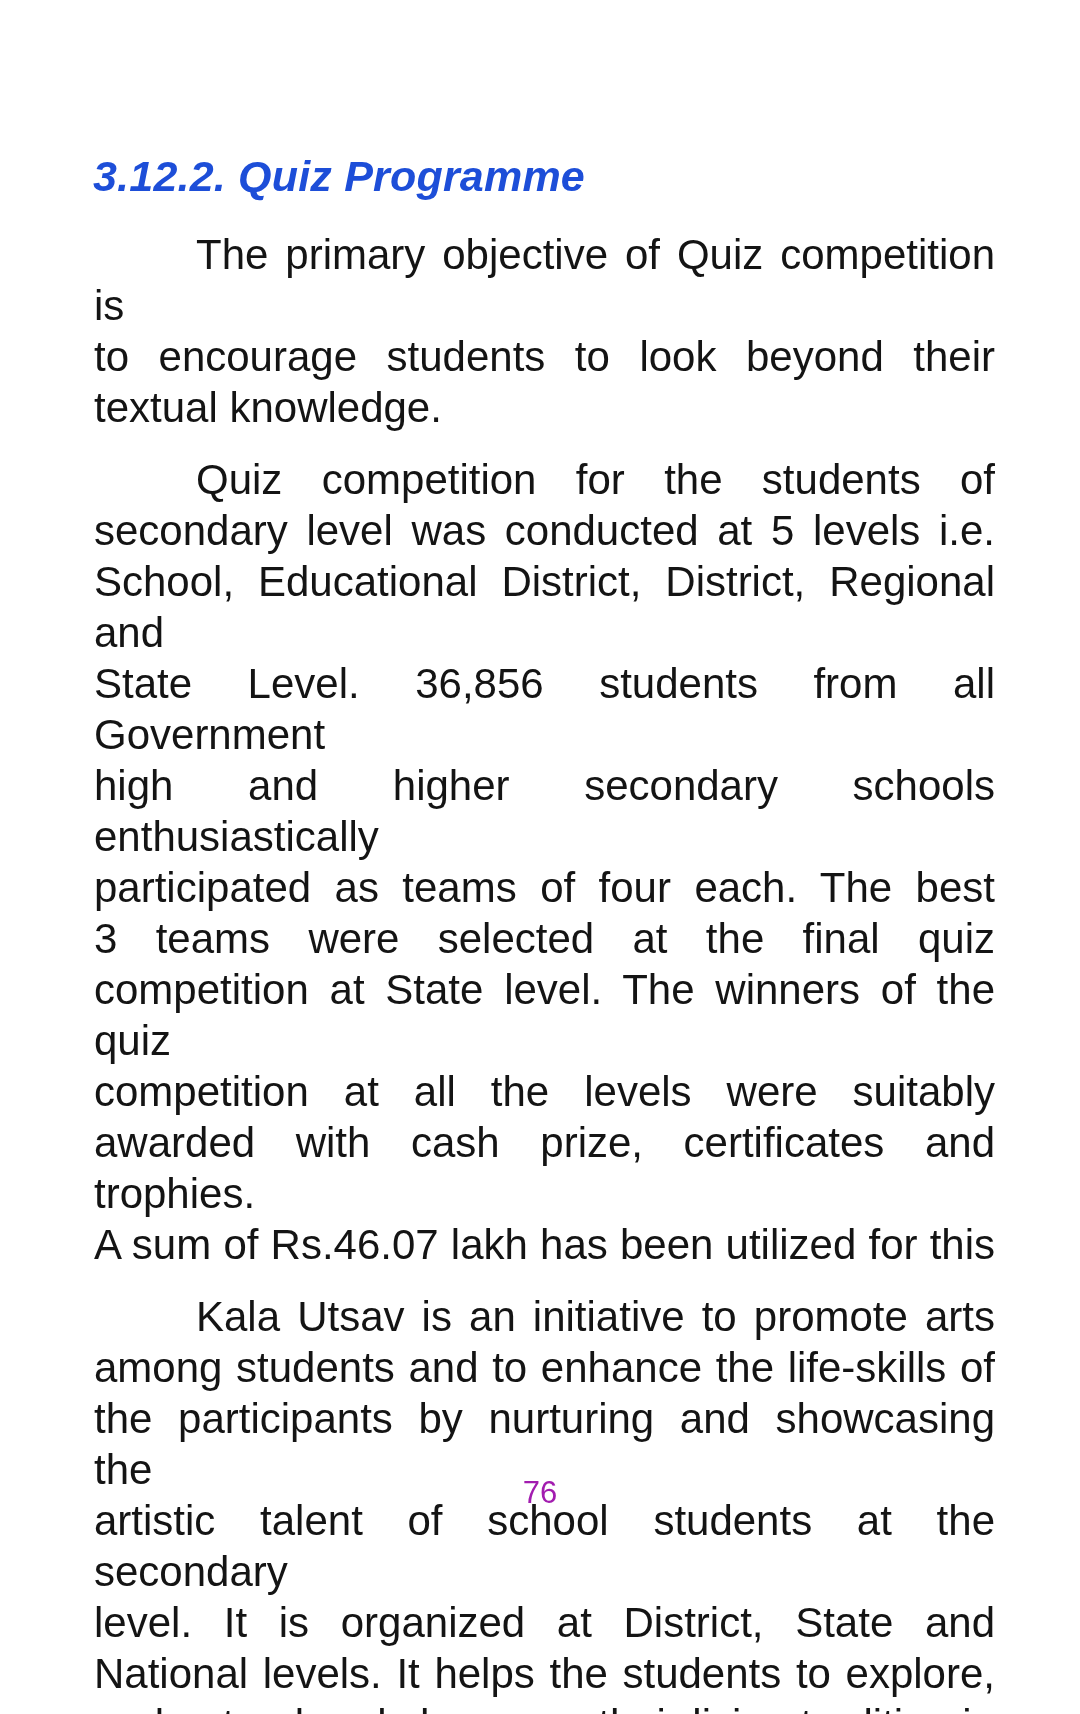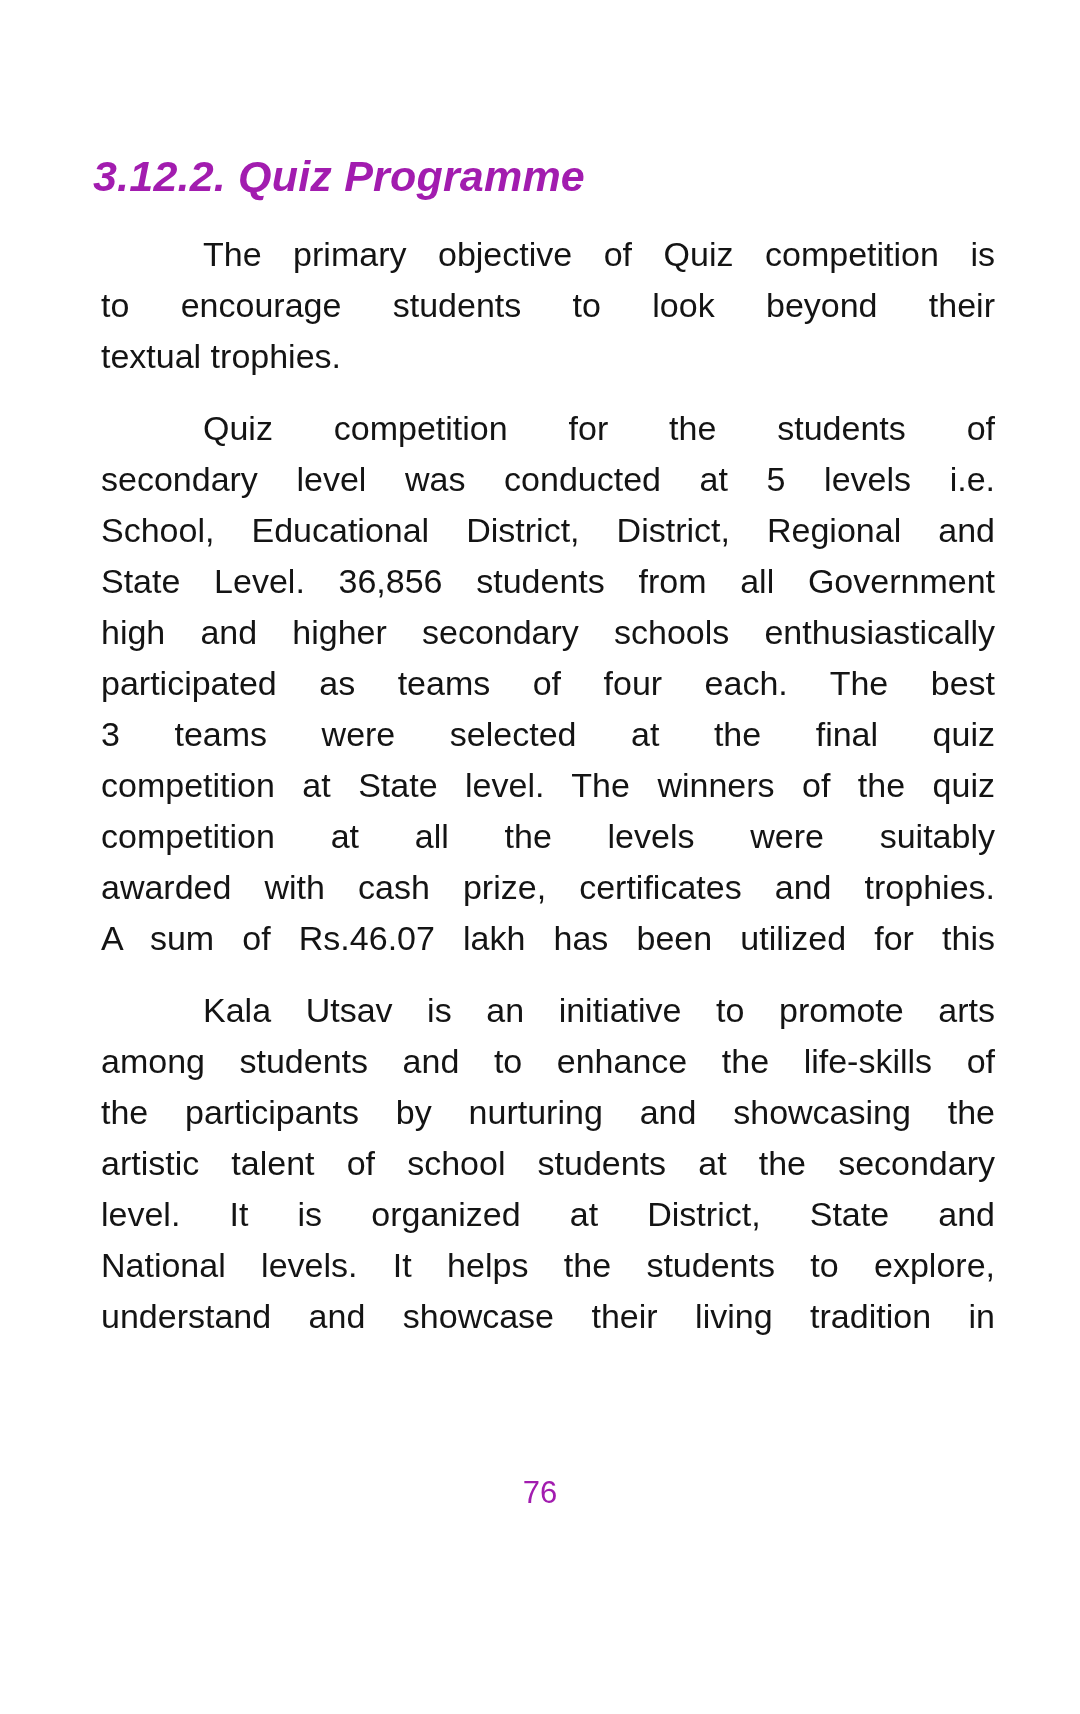--- a/index.html
+++ b/index.html
@@ -19,29 +19,29 @@
     box-sizing: border-box;
     width: 1080px;
     height: 1714px;
     padding: 127px 85px 0 85px;
   }
   h2.section-heading {
     font-size: 43px;
     line-height: 56px;
     font-weight: bold;
     font-style: italic;
-    color: #a21caf;
+    color: #1d4ed8;
     margin: 21px 0 25px 0;
     padding-left: 8px;
     letter-spacing: 0.2px;
   }
   .para {
-    font-size: 34px;
+    font-size: 42px;
     line-height: 51px;
-    margin: 0 0 21px 16px;
+    margin: 0 0 21px 9px;
   }
   .para-body {
     white-space: pre-line;
     text-align: justify;
     text-align-last: justify;
     text-justify: inter-word;
     text-indent: 102px;
   }
   .para-last {
     text-align: left;
@@ -61,21 +61,21 @@
 <body>
 
 <main class="page">
 
   <section>
     <h2 class="section-heading">3.12.2. Quiz Programme</h2>
 
     <div class="para">
       <div class="para-body">The primary objective of Quiz competition is
 to encourage students to look beyond their</div>
-      <div class="para-last">textual trophies.</div>
+      <div class="para-last">textual knowledge.</div>
     </div>
 
     <div class="para">
       <div class="para-body">Quiz competition for the students of
 secondary level was conducted at 5 levels i.e.
 School, Educational District, District, Regional and
 State Level. 36,856 students from all Government
 high and higher secondary schools enthusiastically
 participated as teams of four each.  The best
 3 teams were selected at the final quiz

